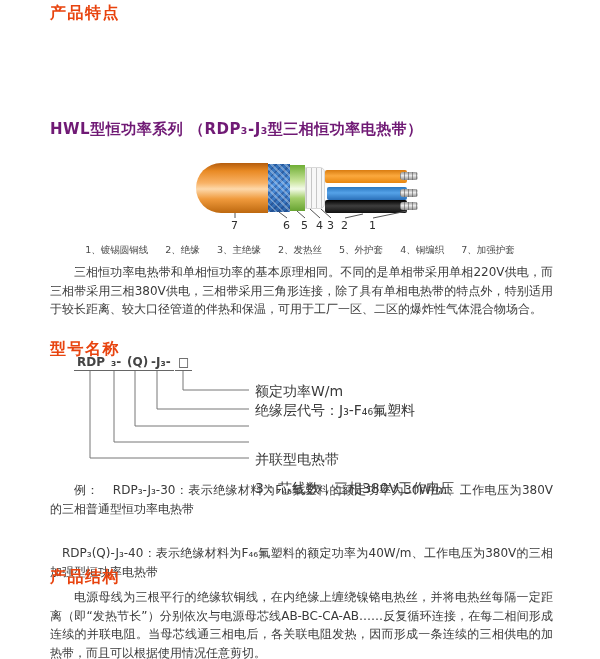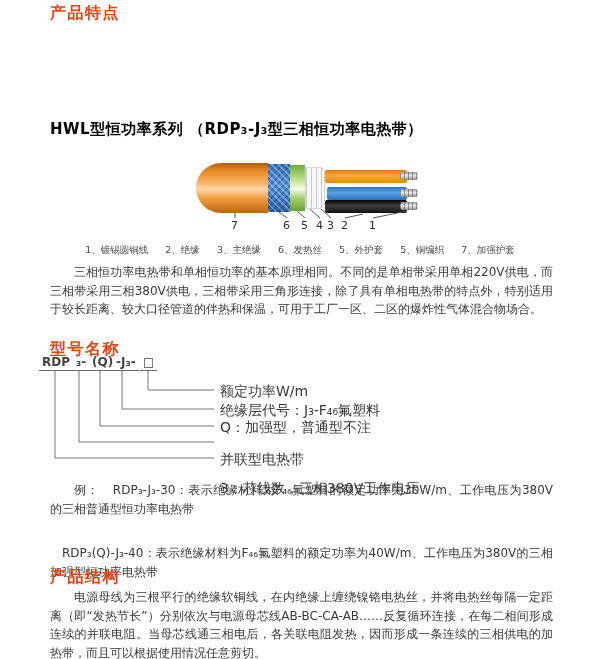--- a/index.html
+++ b/index.html
@@ -9,21 +9,21 @@
   }
   .h-red {
     position:absolute; left:50px; margin:0; font-size:16px; font-weight:bold;
     color:#e8430e; letter-spacing:1.5px;
   }
   #h-features  { top:3px; }
   #h-model     { top:339px; }
   #h-structure { top:567px; }
   .h-blue {
     position:absolute; left:50px; top:120px; margin:0; font-size:15px;
-    font-weight:bold; color:#000000; letter-spacing:0.5px;
+    font-weight:bold; color:#701a75; letter-spacing:0.5px;
   }
   .body {
     position:absolute; left:50px; width:503px; margin:0;
     font-size:12px; line-height:18.5px; text-align:justify; color:#3a3a3a;
   }
   #p-features  { top:31px;  text-indent:2em; }
   #p-series    { top:263px; text-indent:2em; }
   #p-ex1       { top:481px; text-indent:2em; }
   #p-ex2       { top:544px; text-indent:1em; }
   #p-structure { top:588px; text-indent:2em; }
@@ -73,21 +73,21 @@
   .n7 { left:38px; } .n6 { left:90px; } .n5 { left:108px; } .n4 { left:123px; }
   .n3 { left:134px; } .n2 { left:148px; } .n1 { left:176px; }
 
   .legend {
     position:absolute; top:244px; left:0; width:600px; text-align:center;
     font-size:9.5px; color:#4a4a4a;
   }
   .legend span { margin:0 7px; }
 
   
-  .diagram { position:absolute; left:37px; top:356px; width:420px; height:112px; }
+  .diagram { position:absolute; left:72px; top:356px; width:420px; height:112px; }
   .code-part {
     position:absolute; top:0; font-size:12px; font-weight:bold; color:#444;
     border-bottom:1px solid #666; padding:0 3px 1px 3px; line-height:13px;
   }
   .cp0 { left:2px; }  .cp1 { left:36px; } .cp2 { left:52px; } .cp3 { left:76px; } .cp4 { left:103px; }
   .diagram svg { position:absolute; left:0; top:0; }
   .dlabel { position:absolute; left:183px; font-size:14px; color:#3a3a3a; white-space:nowrap; }
   .dl0 { top:27px; } .dl1 { top:46px; } .dl2 { top:63px; } .dl3 { top:79px;margin-top:45px; } .dl4 { top:95px; }
 </style>
 </head>
@@ -125,23 +125,23 @@
     <span class="fig-num n4">4</span>
     <span class="fig-num n3">3</span>
     <span class="fig-num n2">2</span>
     <span class="fig-num n1">1</span>
   </figure>
 
   <div class="legend">
     <span>1、镀锡圆铜线</span>
     <span>2、绝缘</span>
     <span>3、主绝缘</span>
-    <span>6、发热丝</span>
+    <span>2、发热丝</span>
     <span>5、外护套</span>
-    <span>5、铜编织</span>
+    <span>4、铜编织</span>
     <span>7、加强护套</span>
   </div>
 
   <p class="body" id="p-series">三相恒功率电热带和单相恒功率的基本原理相同。不同的是单相带采用单相220V供电，而三相带采用三相380V供电，三相带采用三角形连接，除了具有单相电热带的特点外，特别适用于较长距离、较大口径管道的伴热和保温，可用于工厂一区、二区的爆炸性气体混合物场合。</p>
 
   <h2 class="h-red" id="h-model">型号名称</h2>
 
   <div class="diagram">
     <span class="code-part cp0">RDP</span>
     <span class="code-part cp1">₃-</span>
@@ -150,21 +150,20 @@
     <span class="code-part cp4">□</span>
     <svg width="420" height="112">
       <polyline points="111,15 111,34 177,34" fill="none" stroke="#777" stroke-width="1"></polyline>
       <polyline points="85,15 85,53 177,53" fill="none" stroke="#777" stroke-width="1"></polyline>
       <polyline points="63,15 63,70 177,70" fill="none" stroke="#777" stroke-width="1"></polyline>
       <polyline points="42,15 42,86 177,86" fill="none" stroke="#777" stroke-width="1"></polyline>
       <polyline points="18,15 18,102 177,102" fill="none" stroke="#777" stroke-width="1"></polyline>
     </svg>
     <span class="dlabel dl0">额定功率W/m</span>
     <span class="dlabel dl1">绝缘层代号：J₃-F₄₆氟塑料</span>
-    <span class="dlabel dl2">Q：加强型，普通型不注</span>
     <span class="dlabel dl3">3：芯线数，三相380V工作电压</span>
     <span class="dlabel dl4">并联型电热带</span>
   </div>
 
   <p class="body" id="p-ex1"><span class="ex-prefix">例：</span><span>RDP₃-J₃-30：表示绝缘材料为F₄₆氟塑料的额定功率为30W/m、工作电压为380V的三相普通型恒功率电热带</span></p>
   <p class="body" id="p-ex2">RDP₃(Q)-J₃-40：表示绝缘材料为F₄₆氟塑料的额定功率为40W/m、工作电压为380V的三相加强型恒功率电热带</p>
 
   <h2 class="h-red" id="h-structure">产品结构</h2>
   <p class="body" id="p-structure">电源母线为三根平行的绝缘软铜线，在内绝缘上缠绕镍铬电热丝，并将电热丝每隔一定距离（即“发热节长”）分别依次与电源母芯线AB-BC-CA-AB……反复循环连接，在每二相间形成连续的并联电阻。当母芯线通三相电后，各关联电阻发热，因而形成一条连续的三相供电的加热带，而且可以根据使用情况任意剪切。</p>
 

